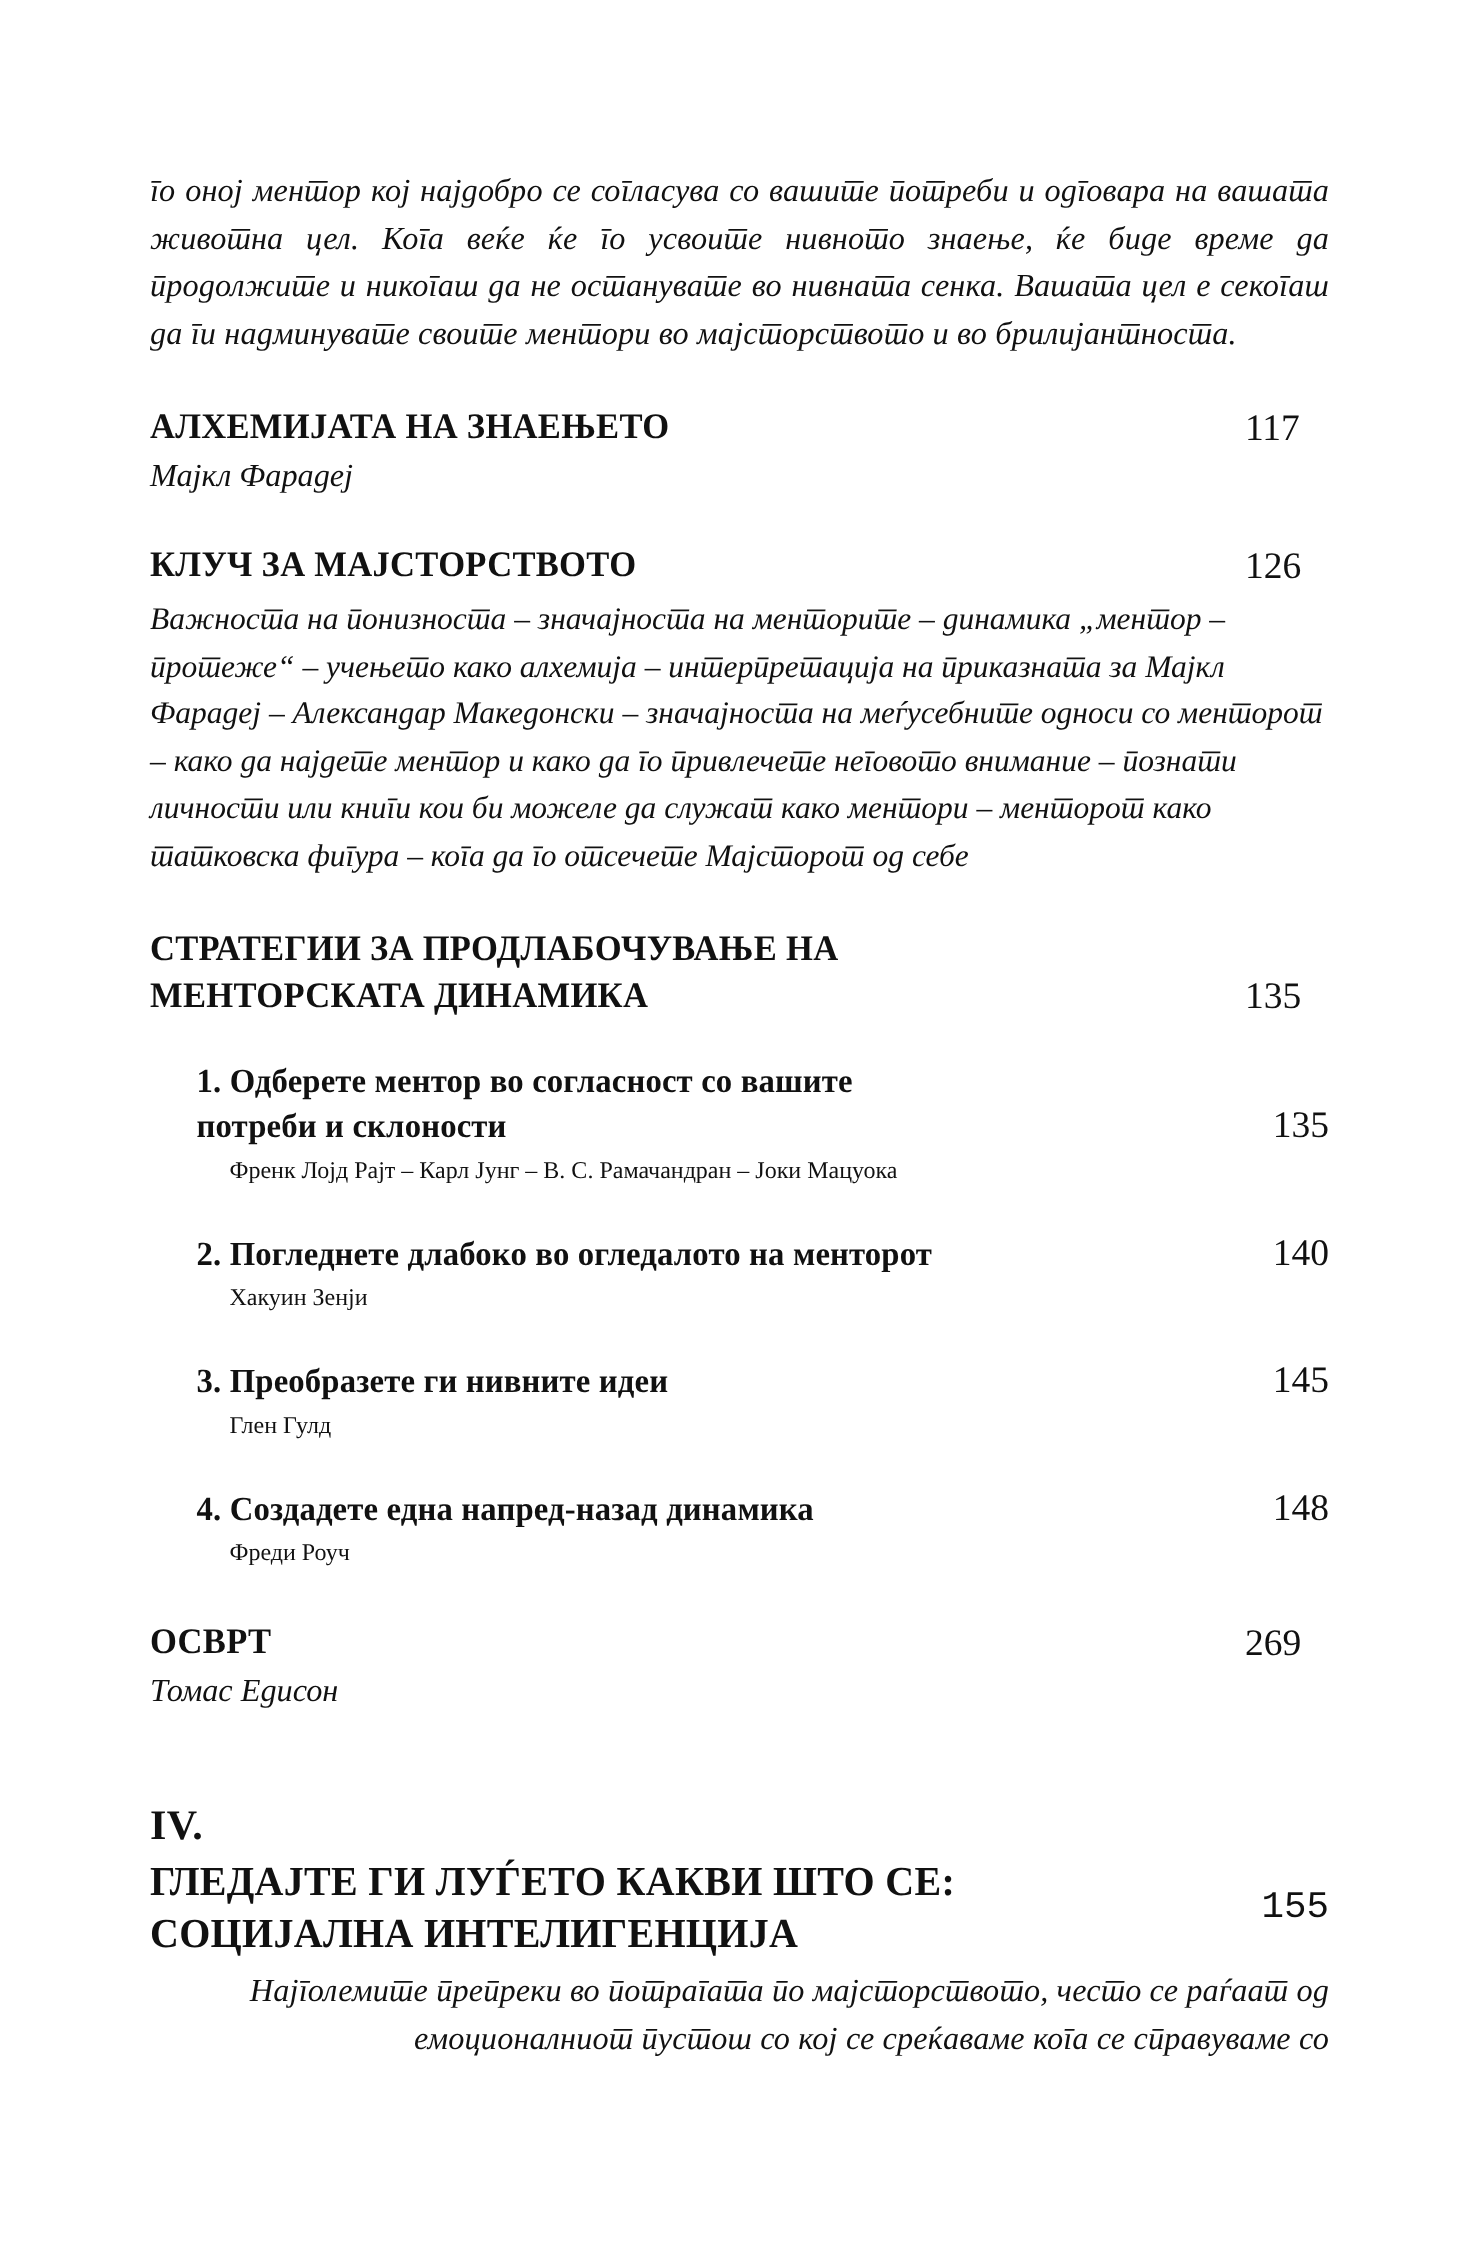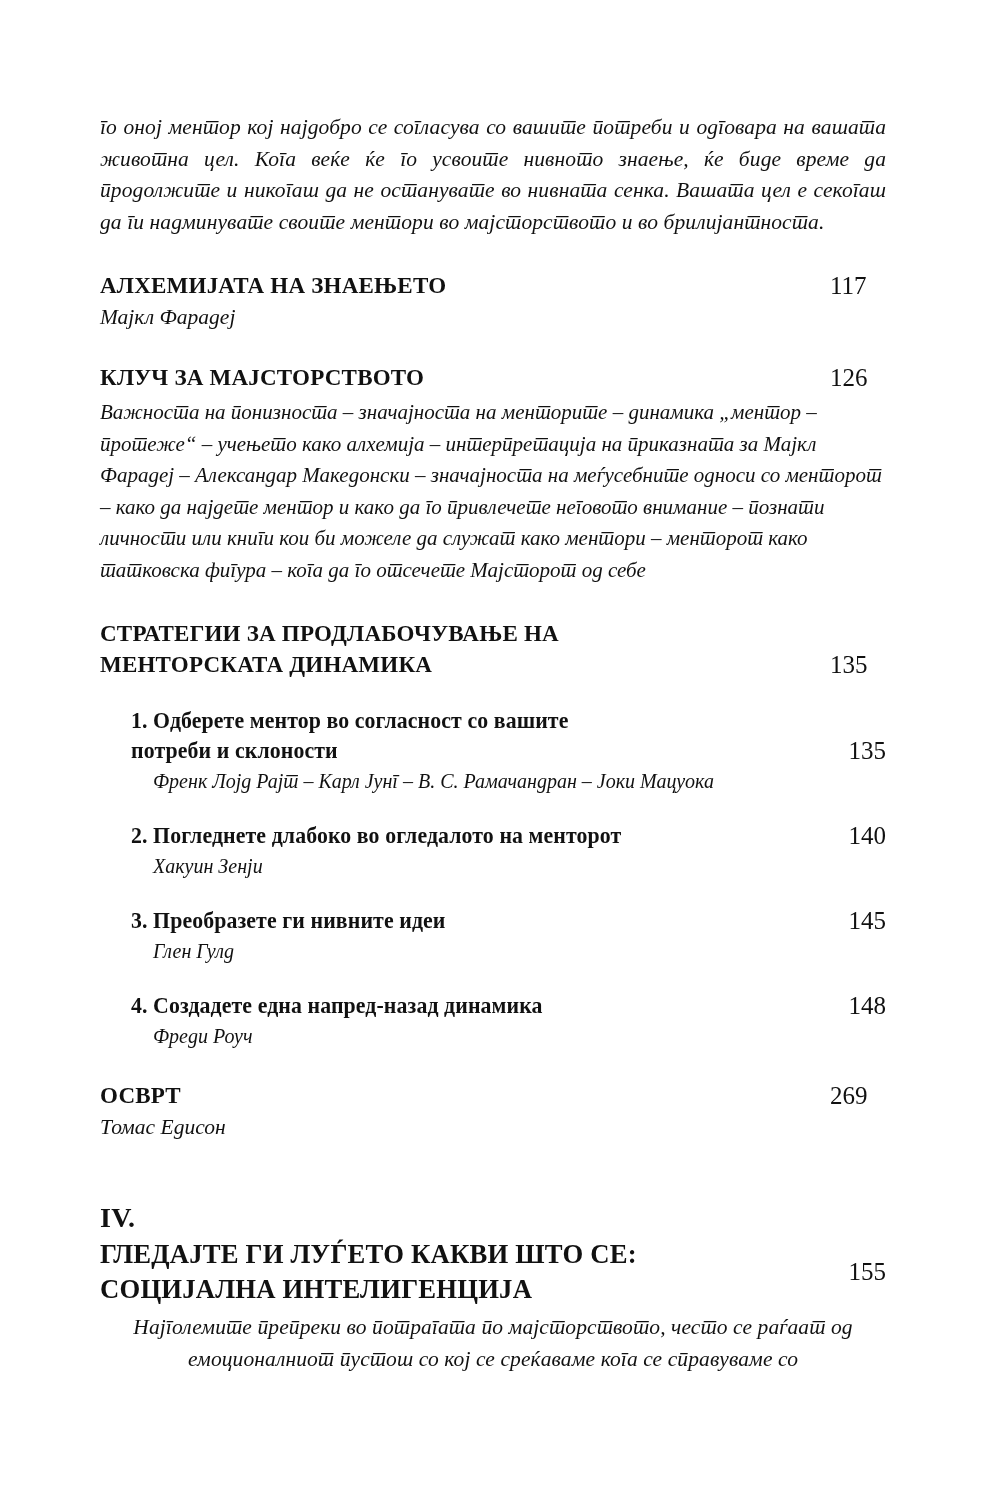--- a/index.html
+++ b/index.html
@@ -36,21 +36,21 @@
   
   .body-para {
     font-style: italic;
     font-size: 21.5px;
     line-height: 31.5px;
     text-align: justify;
     margin: 0;
     letter-spacing: 0.1px;
   }
   .body-para.lastblock {
-    text-align: center;
+    text-align: right;
   }
 
   
   .entry {
     display: flex;
     align-items: flex-start;
     justify-content: space-between;
     width: 100%;
   }
   .entry-title {
@@ -121,22 +121,21 @@
   .sub-page {
     font-weight: normal;
     font-size: 25px;
     line-height: 30px;
     text-align: right;
     min-width: 56px;
     flex: 0 0 auto;
     align-self: flex-end;
   }
   .sub-author {
-    font-style: italic;
-    font-size: 20px;
+    font-size: 16px;
     line-height: 28px;
     margin-left: 22px;
     margin-top: 1px;
   }
 
   
   .part-block {
     margin-top: 0;
   }
   .part-number {
@@ -161,20 +160,21 @@
     white-space: pre-line;
     padding-right: 18px;
   }
   .part-page {
     font-weight: normal;
     font-size: 25px;
     line-height: 35px;
     text-align: right;
     min-width: 56px;
     flex: 0 0 auto;
+    font-family: Liberation Mono, monospace;
   }
 
   
   .gap-xl { height: 32px; }
   .gap-lg { height: 30px; }
   .gap-part { height: 58px; }
 </style>
 </head>
 <body>
 

